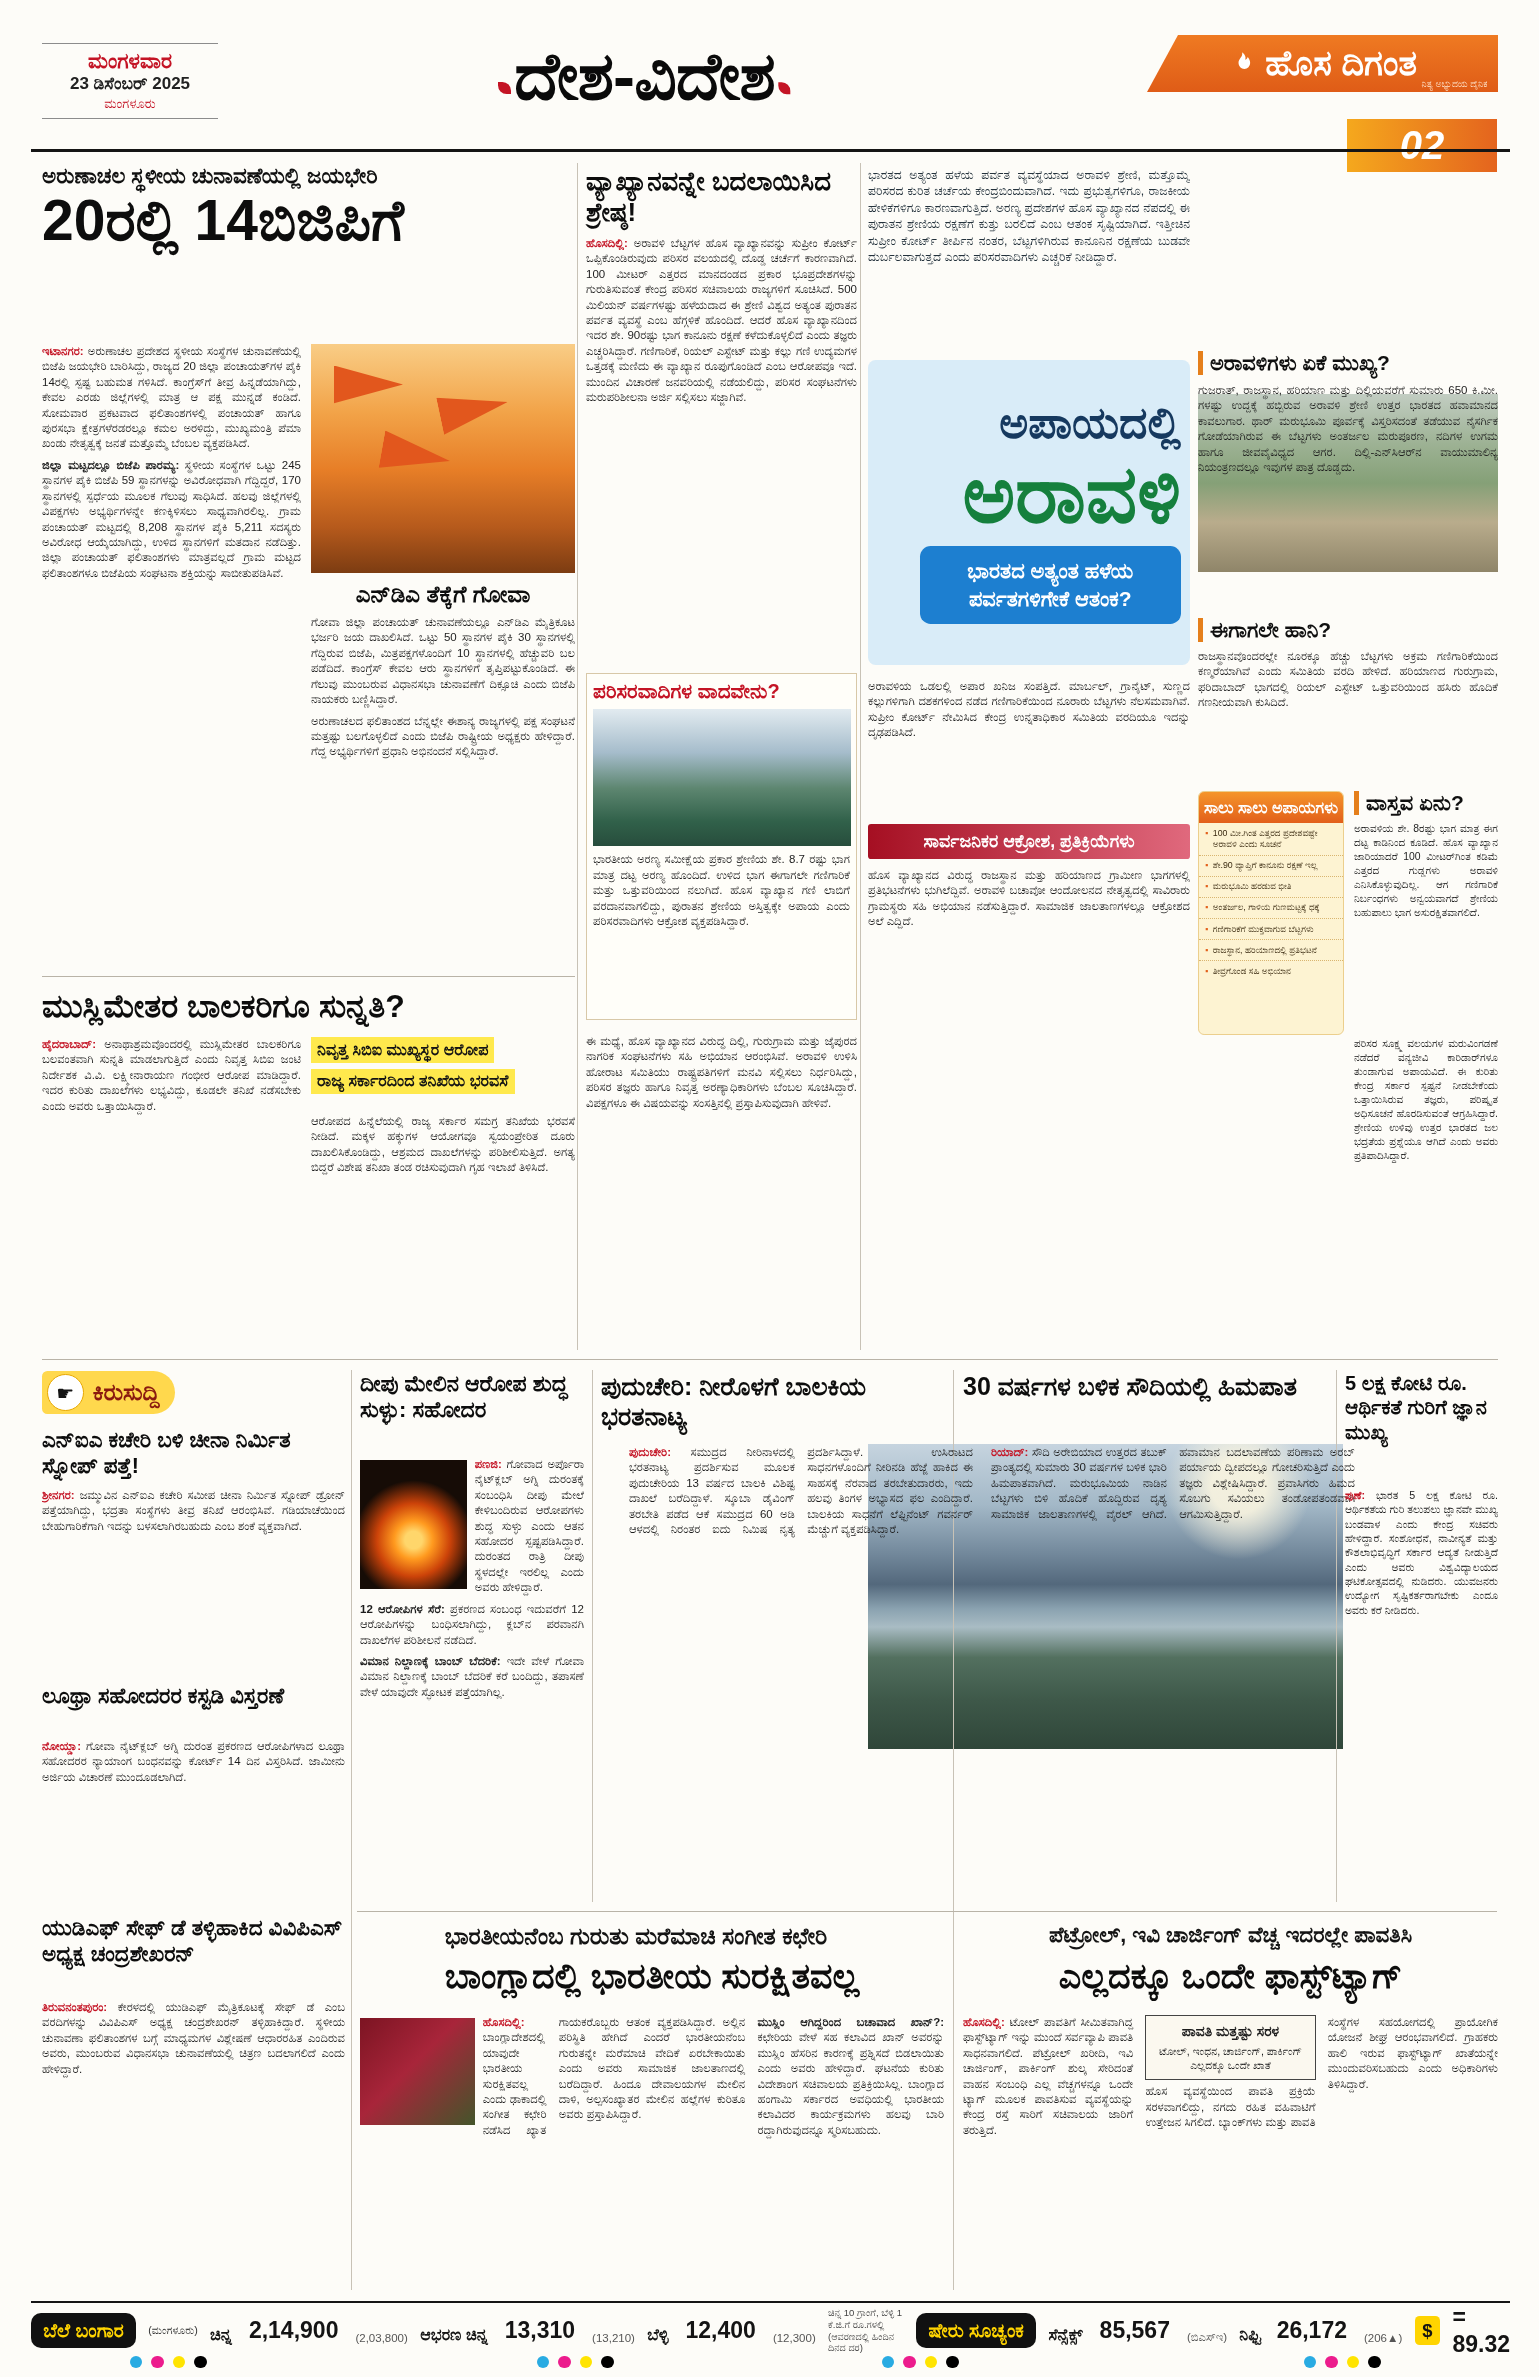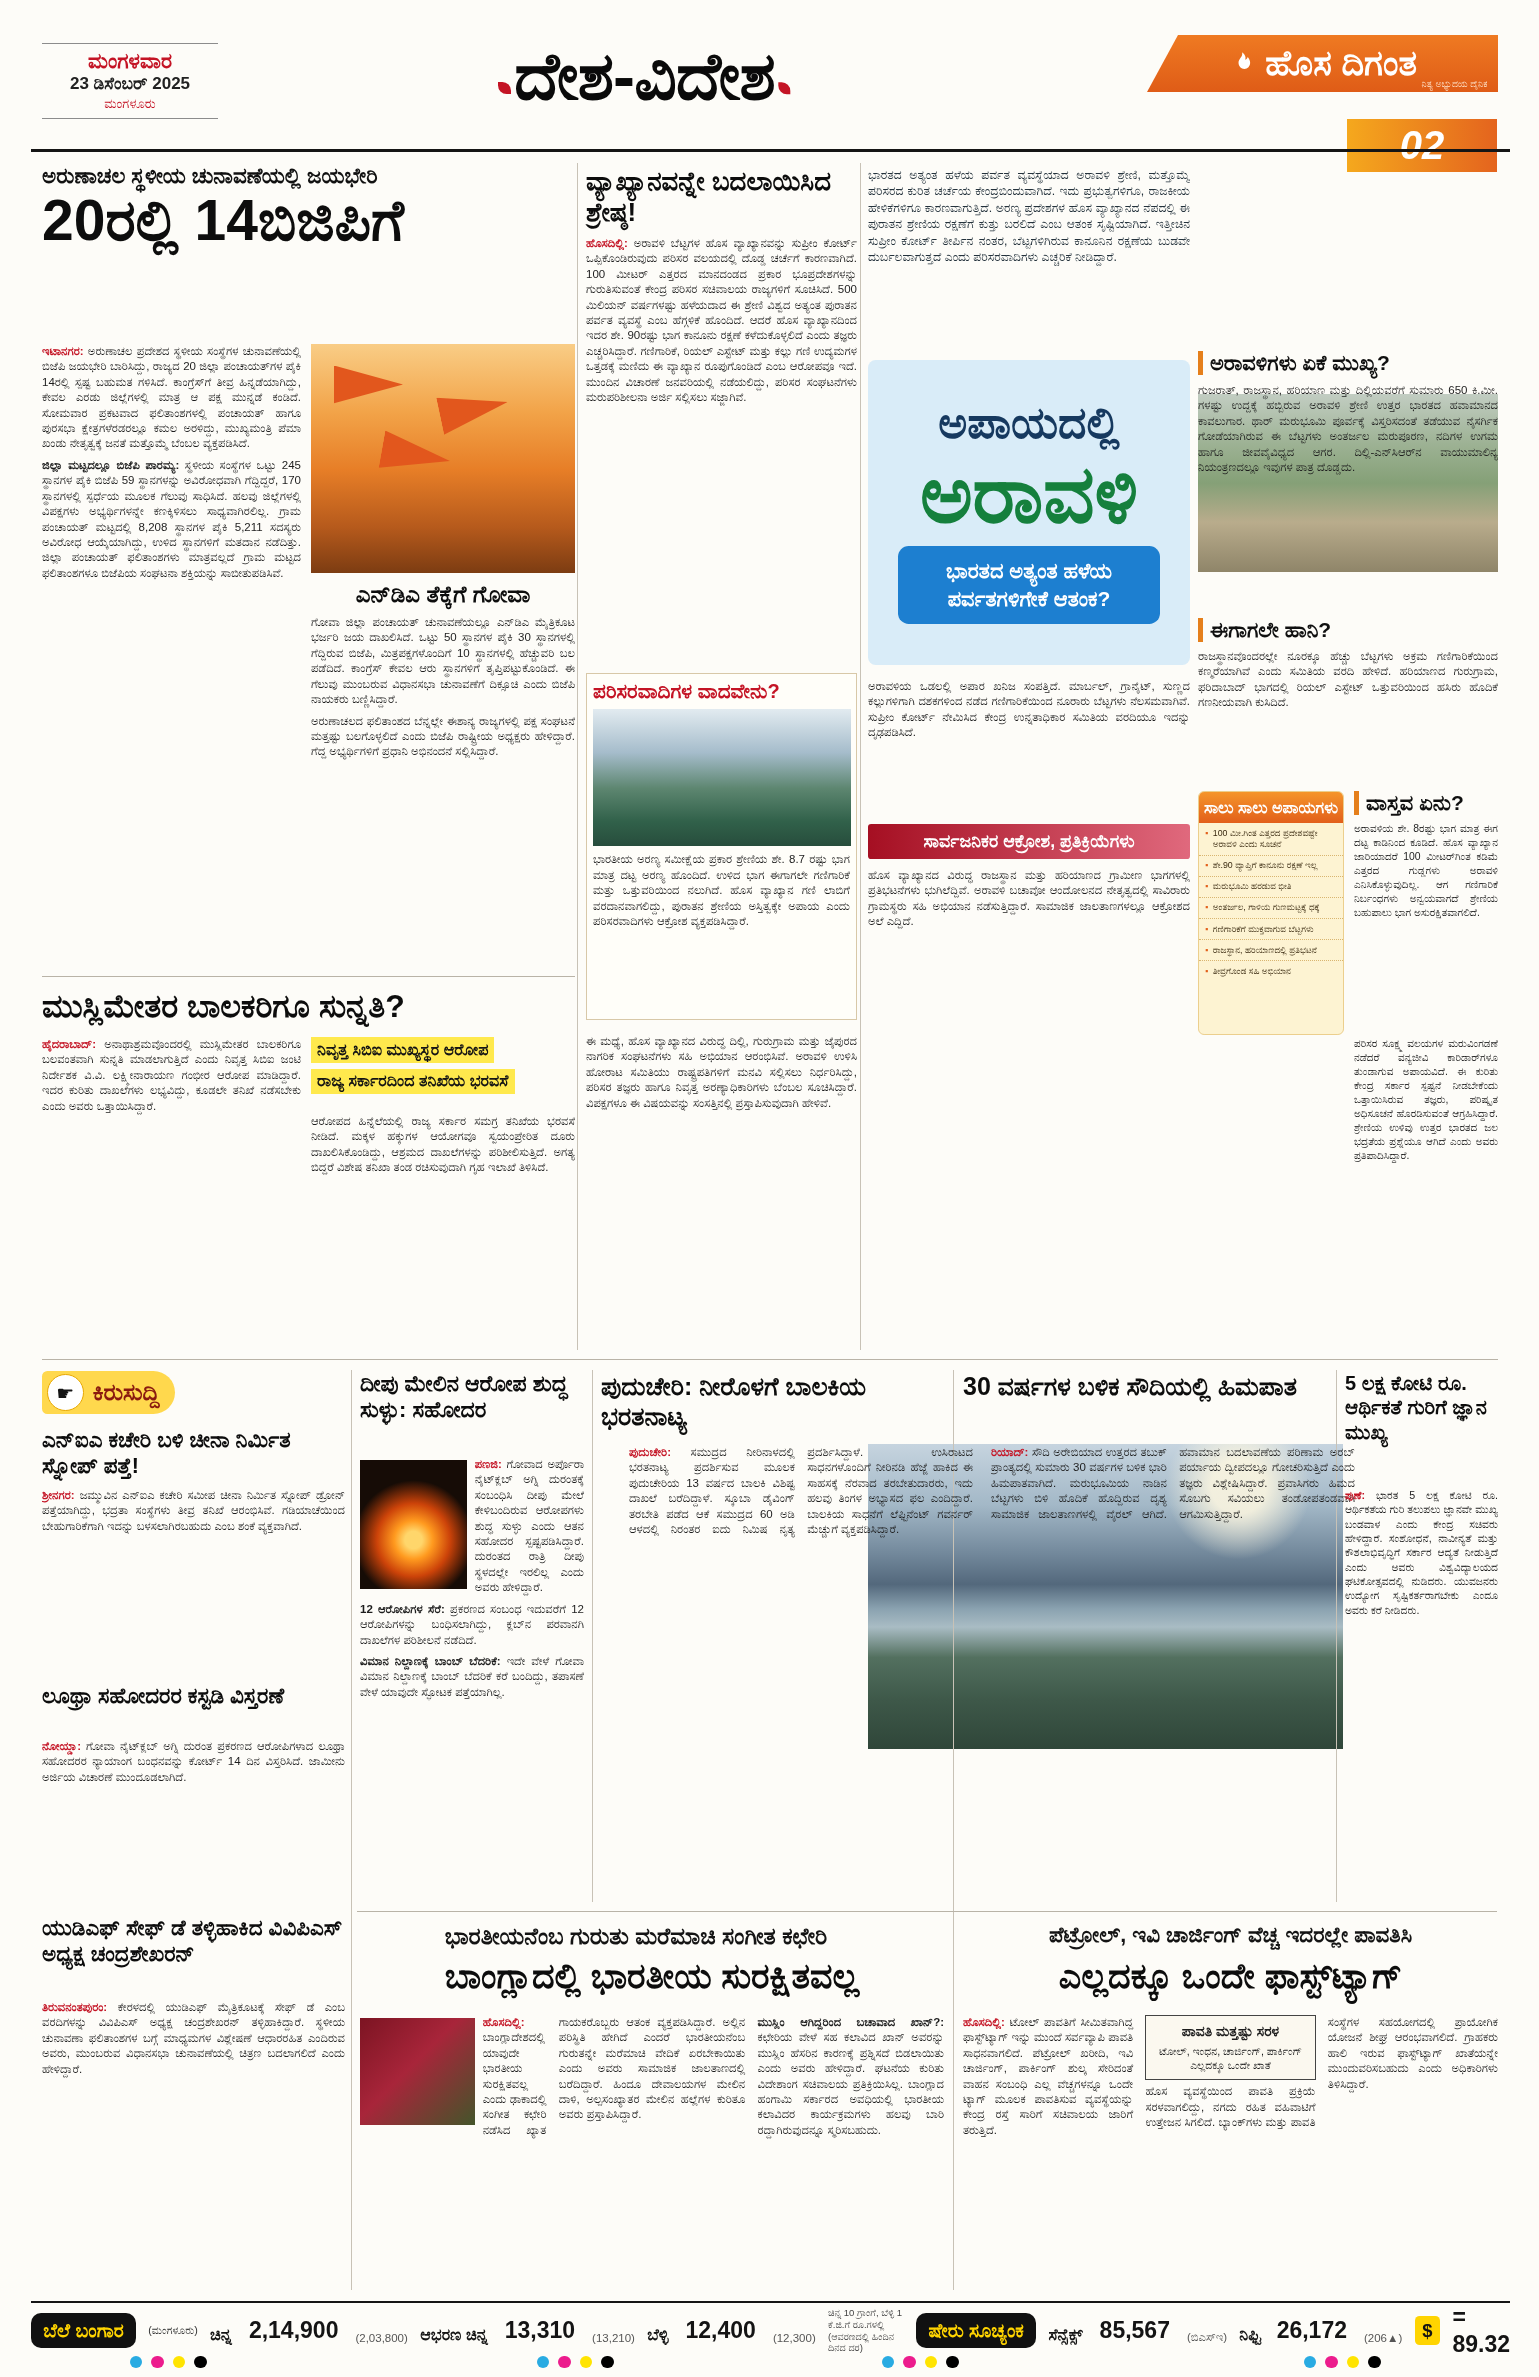--- a/index.html
+++ b/index.html
@@ -34,21 +34,21 @@
   .ph-flags{background:linear-gradient(180deg,#f9cd86 0%,#f2a348 30%,#e77e27 55%,#b65a1c 80%,#7c3c12 100%);}
   .flagtri{position:absolute;width:69px;height:54px;background:#e2571d;clip-path:polygon(0 0,100% 35%,0 70%);}
   .ph-city{background:linear-gradient(180deg,#c2cdc2 0%,#9db294 28%,#85a077 50%,#b9ac8c 72%,#8f8569 100%);}
   .ph-mtn{background:linear-gradient(180deg,#e2ebf0 0%,#a5bccb 32%,#5d8670 58%,#31614a 82%,#274d3c 100%);}
   .ph-arav{background:
      radial-gradient(circle at 78% 14%, rgba(255,248,225,.85) 0 6%, rgba(255,248,225,0) 16%),
      linear-gradient(180deg,#c6d4df 0%,#a3b8c7 20%,#72889b 36%,#53687c 46%,#8aa2b0 54%,#a9bcc4 60%,#53705f 70%,#3e5849 84%,#2f4639 100%);}
   .ph-fire{background:radial-gradient(circle at 50% 62%, #ffd66b 0 9%, #ff9a1f 20%, #cc4309 38%, rgba(20,10,5,0) 62%),#160c06;}
   .ph-speaker{background:linear-gradient(135deg,#7c1422 0%,#a8253a 45%,#43552a 100%);}
   
-  .blue-block{background:#d9ecf8;border-radius:7.7px;display:flex;flex-direction:column;align-items:center;justify-content:center;gap:10.7px;padding:14px 9.2px;box-sizing:border-box;}
+  .blue-block{background:#d9ecf8;border-radius:7.7px;display:flex;flex-direction:column;align-items:flex-end;justify-content:center;gap:10.7px;padding:14px 9.2px;box-sizing:border-box;}
   .f-small{color:#16395f;font-size:44px;font-weight:900;line-height:1;}
   .f-big{color:#15803d;font-size:80px;font-weight:900;line-height:1;}
   .f-pill{background:#1d7fd0;color:#fff;border-radius:10.7px;font-size:21px;font-weight:bold;text-align:center;padding:10.7px 14px;line-height:1.35;width:86%;box-sizing:border-box;}
   .sec-h{font-weight:900;font-size:21px;color:#101010;border-left:5.4px solid #e57f1b;padding-left:7px;line-height:1.15;}
   .band{background:linear-gradient(90deg,#a50f22,#e0697d);color:#fff;font-weight:bold;font-size:17.6px;display:flex;align-items:center;justify-content:center;border-radius:3.1px;}
   .dangers{background:#fdf3d2;border:0.8px solid #eccf8d;border-radius:6.1px;overflow:hidden;box-sizing:border-box;}
   .dangers .dh{background:linear-gradient(180deg,#f5952b,#e25f1a);color:#fff;font-weight:900;font-size:16px;text-align:center;padding:6.1px 3.1px;line-height:1.2;}
   .ditem{display:flex;gap:4.6px;padding:4.6px 6.1px;border-bottom:0.8px dotted #d9b髙;border-bottom:0.8px dotted #d9b570;font-size:8.8px;line-height:1.25;color:#3a2a10;}
   .ditem .bull{color:#e25f1a;font-weight:900;}
   

